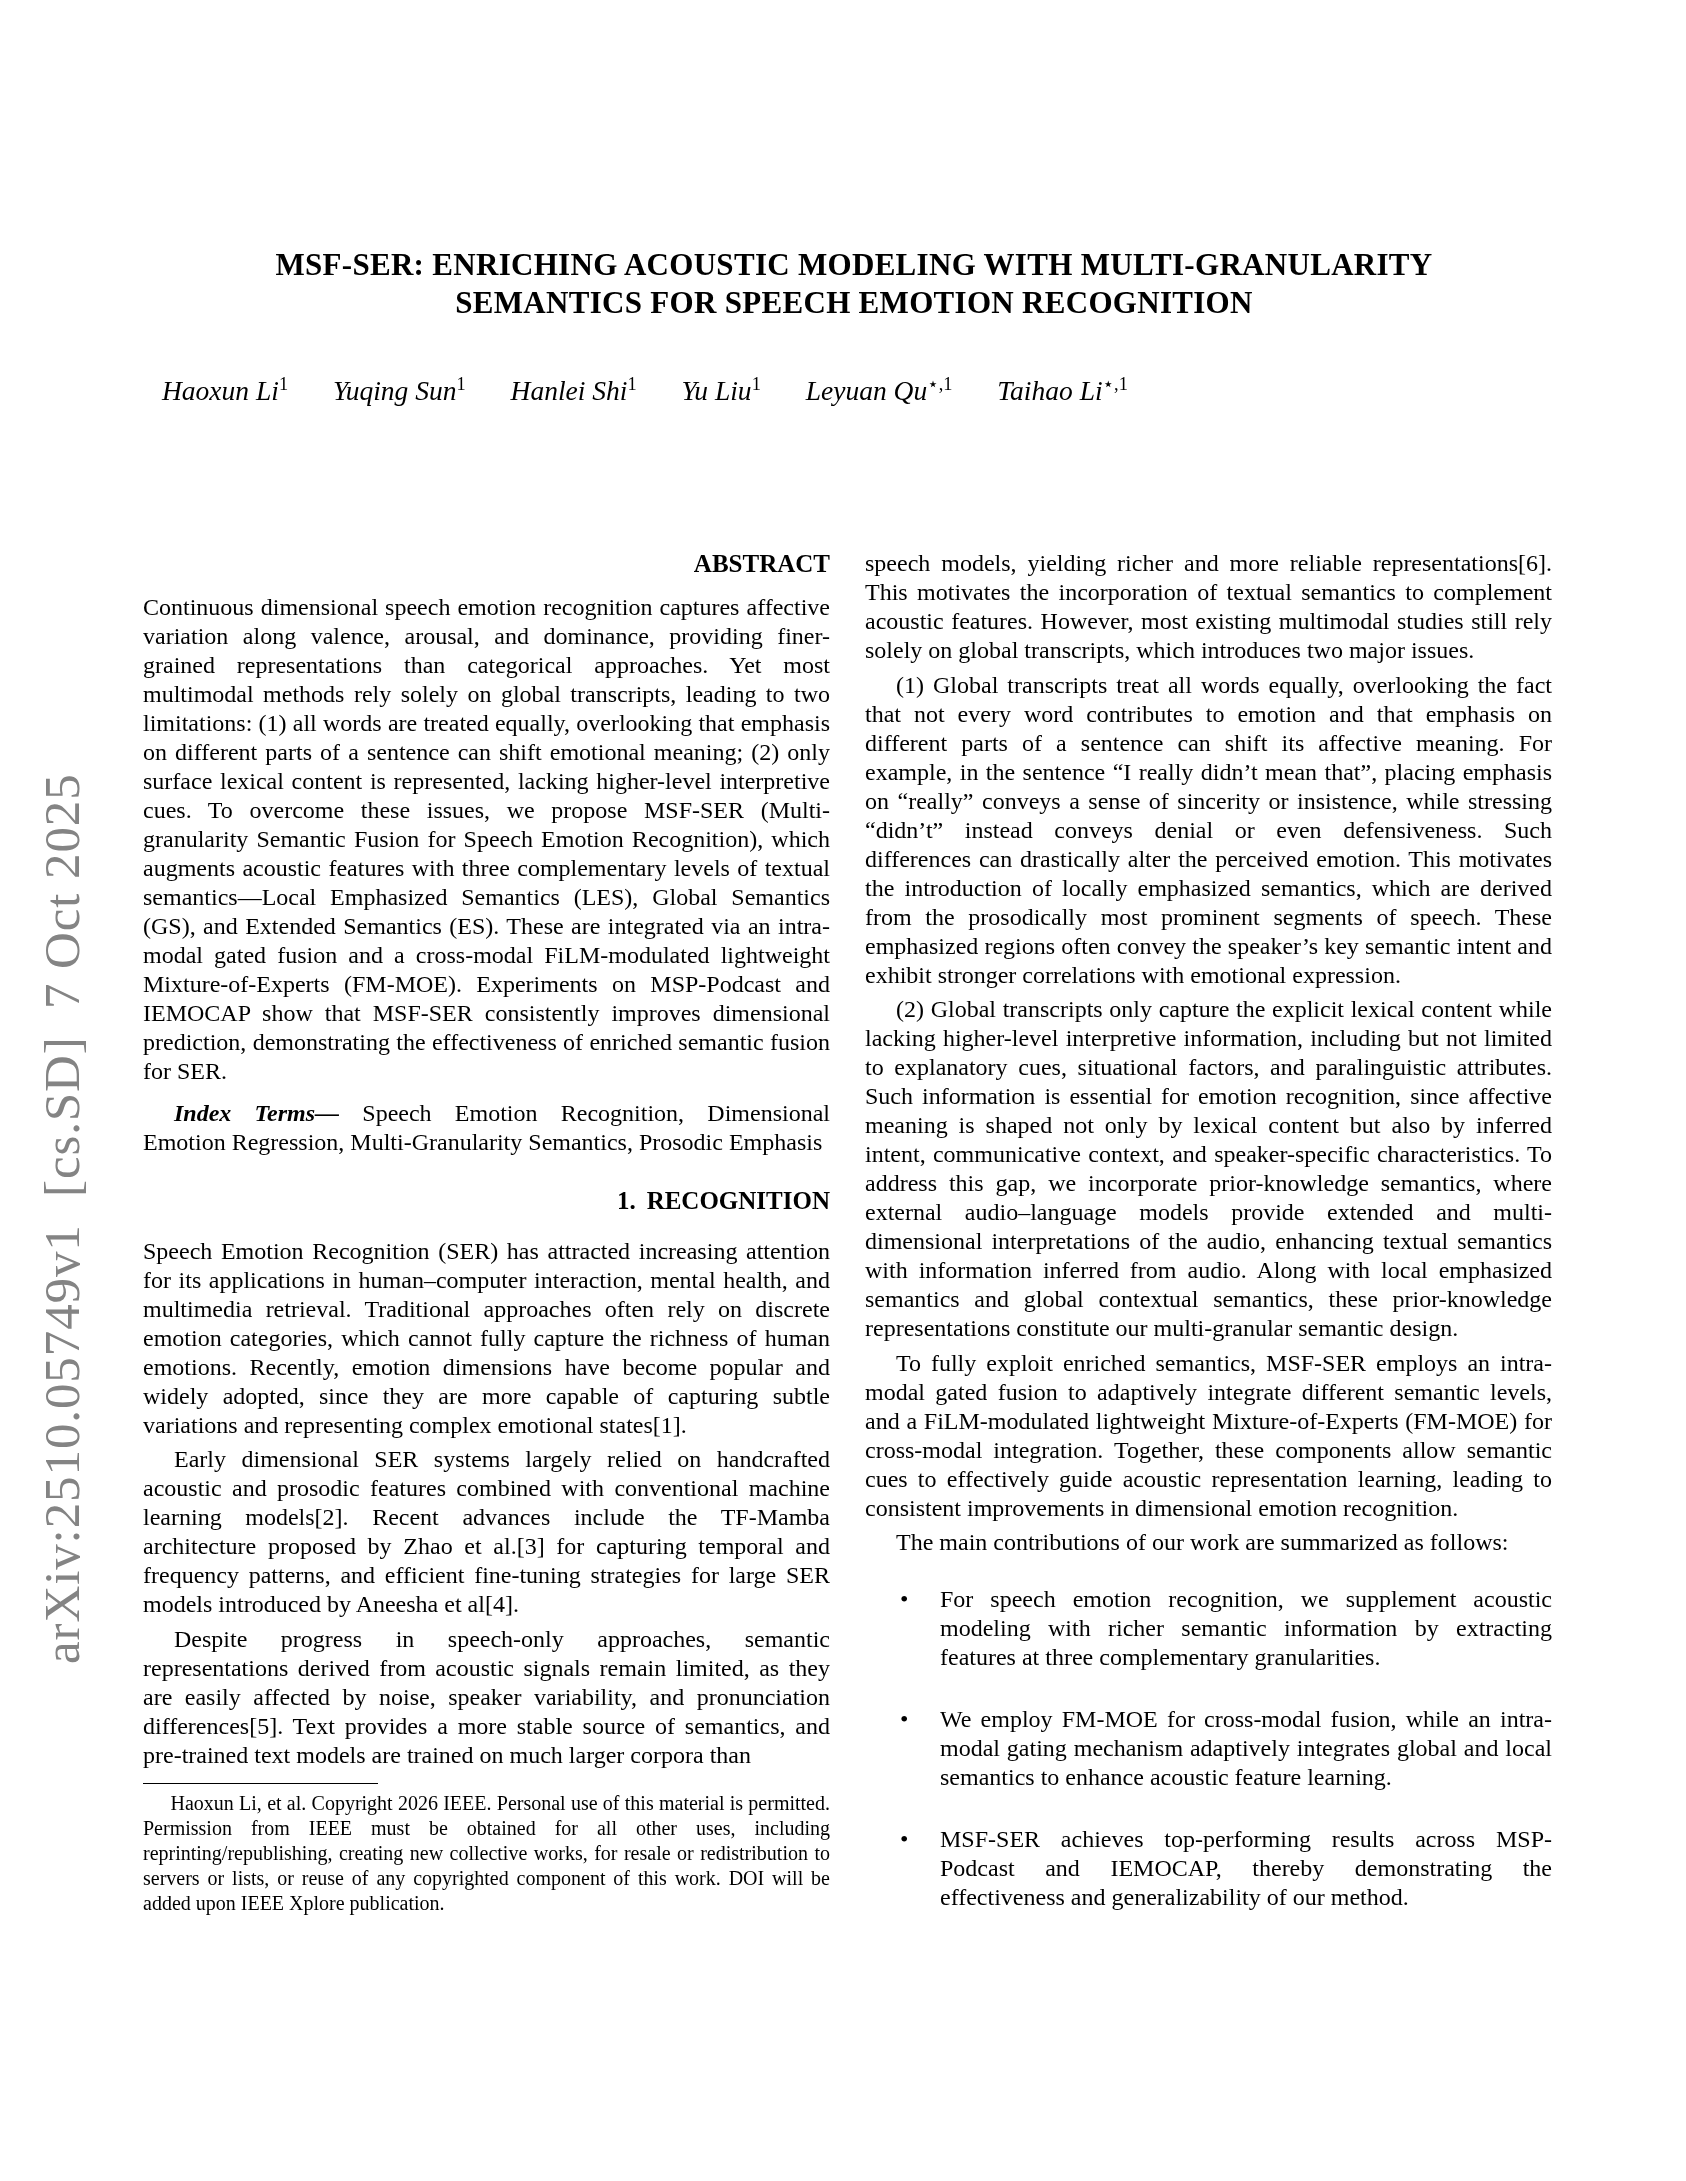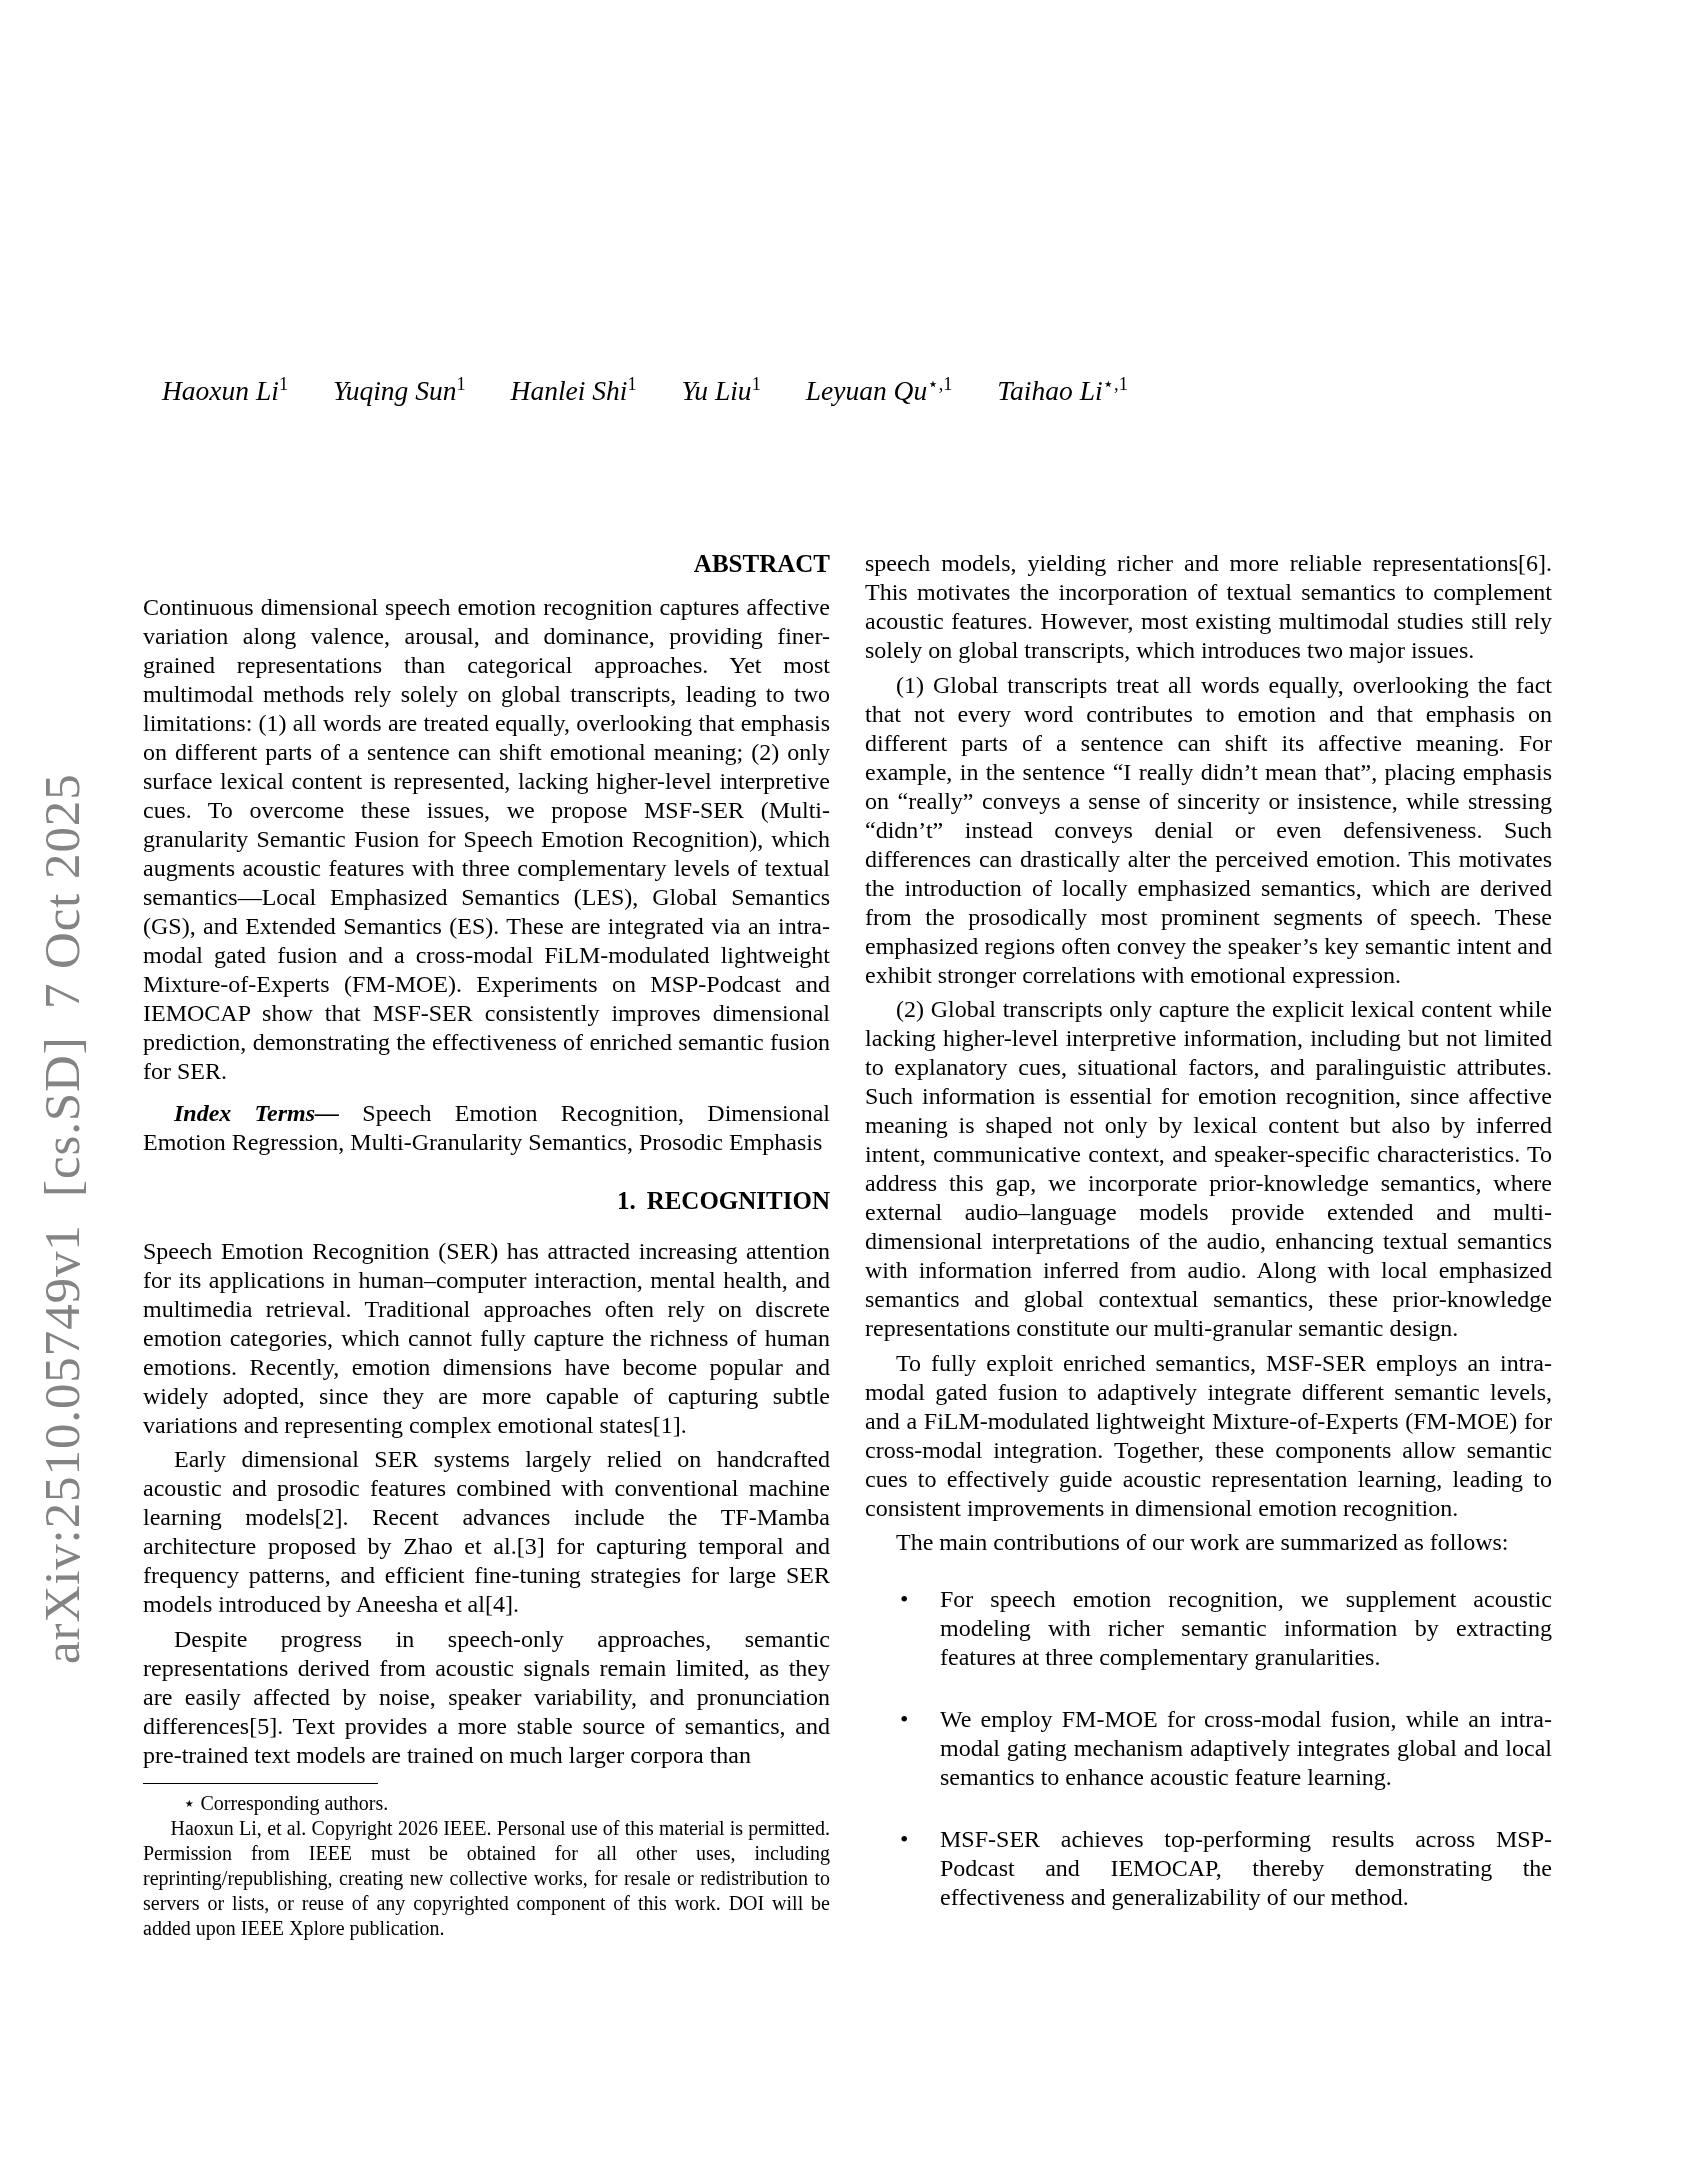--- a/index.html
+++ b/index.html
@@ -108,20 +108,24 @@
   .footnote-star{text-indent:40px;}
   .footnote-copy{text-indent:27.5px;}
 </style>
 </head>
 <body>
 
 <div class="page">
 
   <div class="watermark">arXiv:2510.05749v1  [cs.SD]  7 Oct 2025</div>
 
+  <div class="title-block">
+    <div>MSF-SER: ENRICHING ACOUSTIC MODELING WITH MULTI-GRANULARITY</div>
+    <div>SEMANTICS FOR SPEECH EMOTION RECOGNITION</div>
+  </div>
 
   <div class="authors-line">
     <span class="author"><span>Haoxun Li</span><sup>1</sup></span>
     <span class="author"><span>Yuqing Sun</span><sup>1</sup></span>
     <span class="author"><span>Hanlei Shi</span><sup>1</sup></span>
     <span class="author"><span>Yu Liu</span><sup>1</sup></span>
     <span class="author"><span>Leyuan Qu</span><sup>⋆,1</sup></span>
     <span class="author"><span>Taihao Li</span><sup>⋆,1</sup></span>
   </div>
 
@@ -138,21 +142,20 @@
     <div class="sec-heading intro">
       <span class="sec-num">1.</span><span>RECOGNITION</span>
     </div>
 
     <div class="para noindent">Speech Emotion Recognition (SER) has attracted increasing attention for its applications in human–computer interaction, mental health, and multimedia retrieval. Traditional approaches often rely on discrete emotion categories, which cannot fully capture the richness of human emotions. Recently, emotion dimensions have become popular and widely adopted, since they are more capable of capturing subtle variations and representing complex emotional states[1].</div>
     <div class="para">Early dimensional SER systems largely relied on handcrafted acoustic and prosodic features combined with conventional machine learning models[2]. Recent advances include the TF-Mamba architecture proposed by Zhao et al.[3] for capturing temporal and frequency patterns, and efficient fine-tuning strategies for large SER models introduced by Aneesha et al[4].</div>
     <div class="para">Despite progress in speech-only approaches, semantic representations derived from acoustic signals remain limited, as they are easily affected by noise, speaker variability, and pronunciation differences[5]. Text provides a more stable source of semantics, and pre-trained text models are trained on much larger corpora than</div>
 
     <div class="footnote">
       <hr class="footnote-rule">
-      <div class="footnote-star">⋆ Corresponding authors.</div>
       <div class="footnote-copy">Haoxun Li, et al.  Copyright 2026 IEEE. Personal use of this material is permitted. Permission from IEEE must be obtained for all other uses, including reprinting/republishing, creating new collective works, for resale or redistribution to servers or lists, or reuse of any copyrighted component of this work. DOI will be added upon IEEE Xplore publication.</div>
     </div>
   </div>
 
   <div class="col col-right">
     <div class="para noindent">speech models, yielding richer and more reliable representations[6]. This motivates the incorporation of textual semantics to complement acoustic features. However, most existing multimodal studies still rely solely on global transcripts, which introduces two major issues.</div>
     <div class="para">(1) Global transcripts treat all words equally, overlooking the fact that not every word contributes to emotion and that emphasis on different parts of a sentence can shift its affective meaning. For example, in the sentence “I really didn’t mean that”, placing emphasis on “really” conveys a sense of sincerity or insistence, while stressing “didn’t” instead conveys denial or even defensiveness. Such differences can drastically alter the perceived emotion. This motivates the introduction of locally emphasized semantics, which are derived from the prosodically most prominent segments of speech. These emphasized regions often convey the speaker’s key semantic intent and exhibit stronger correlations with emotional expression.</div>
     <div class="para">(2) Global transcripts only capture the explicit lexical content while lacking higher-level interpretive information, including but not limited to explanatory cues, situational factors, and paralinguistic attributes. Such information is essential for emotion recognition, since affective meaning is shaped not only by lexical content but also by inferred intent, communicative context, and speaker-specific characteristics. To address this gap, we incorporate prior-knowledge semantics, where external audio–language models provide extended and multi-dimensional interpretations of the audio, enhancing textual semantics with information inferred from audio. Along with local emphasized semantics and global contextual semantics, these prior-knowledge representations constitute our multi-granular semantic design.</div>
     <div class="para">To fully exploit enriched semantics, MSF-SER employs an intra-modal gated fusion to adaptively integrate different semantic levels, and a FiLM-modulated lightweight Mixture-of-Experts (FM-MOE) for cross-modal integration. Together, these components allow semantic cues to effectively guide acoustic representation learning, leading to consistent improvements in dimensional emotion recognition.</div>
     <div class="para">The main contributions of our work are summarized as follows:</div>

